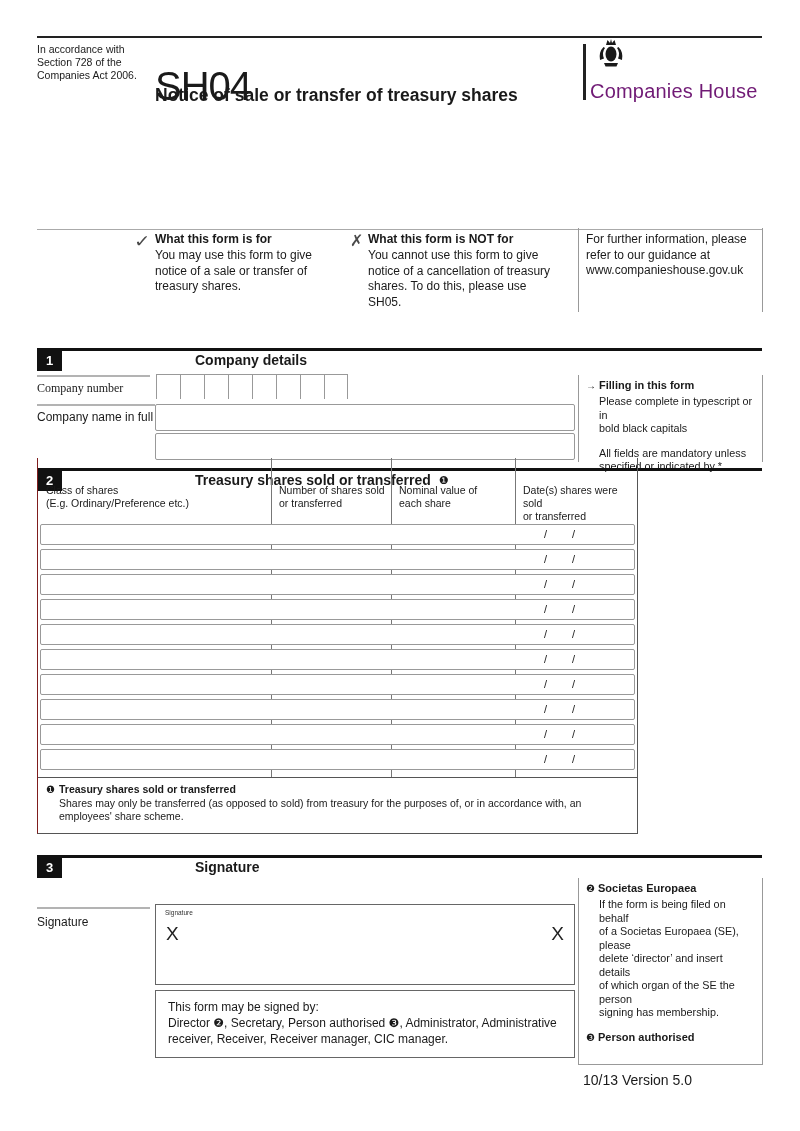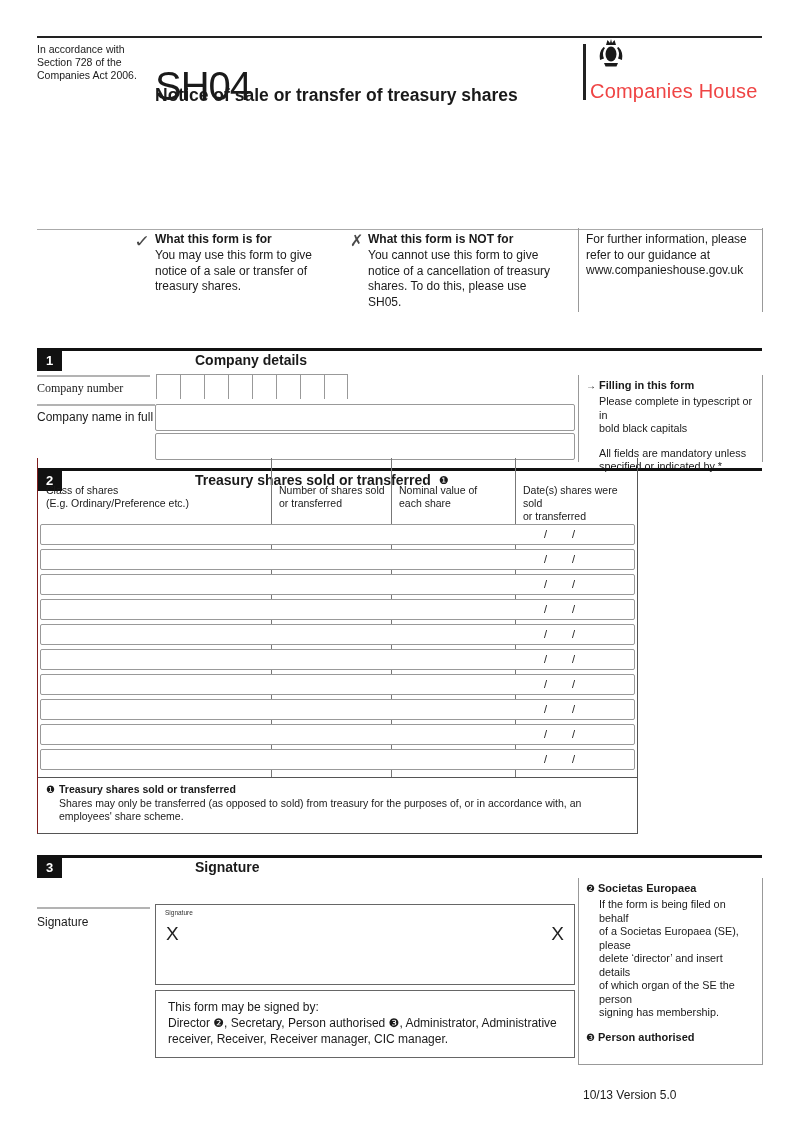--- a/index.html
+++ b/index.html
@@ -10,21 +10,21 @@
   .pre { white-space:pre-line; }
 
   
   .top-rule { top:36px; left:37px; width:725px; height:2px; background:#222; }
   .statute { top:43px; left:37px; width:118px; font-size:10.5px; line-height:13px; }
   .form-code { top:36px; left:155px; font-size:40px; line-height:46px; font-weight:500; letter-spacing:-1px;margin-top:27px; }
   .form-subtitle { top:85px; left:155px; font-size:17.5px; font-weight:bold; }
   .logo { top:40px; left:583px; width:180px; height:62px; }
   .logo-bar { position:absolute; left:0; top:4px; width:2.5px; height:56px; background:#222; }
   .crest { position:absolute; left:10px; top:-3px; }
-  .logo-text { position:absolute; left:7px; bottom:-1px; font-size:20px; letter-spacing:0.2px; color:#ef4444; }
+  .logo-text { position:absolute; left:7px; bottom:-1px; font-size:20px; letter-spacing:0.2px; color:#701a75; }
 
   
   .intro-rule { top:229px; left:37px; width:725px; height:1px; background:#aaa; }
   .tick-icon { top:231px; left:135px; font-size:17px; font-weight:bold; color:#4a4a4a; transform:scaleX(1.15); }
   .cross-icon { top:231px; left:350px; font-size:16px; font-weight:bold; color:#4a4a4a; }
   .intro-title { font-size:12px; font-weight:bold; }
   .intro-body { font-size:12px; line-height:15.5px; }
   .for-title { top:232px; left:155px; }
   .for-body { top:248px; left:155px; width:170px; }
   .not-title { top:232px; left:368px; }
@@ -69,21 +69,21 @@
 
   
   .statement-box { top:878px; left:155px; width:420px; height:27px; border:1px solid #666;
     font-size:12px; padding:6px 0 0 12px; background:#fff; }
   .sig-box { top:904px; left:155px; width:420px; height:81px; border:1px solid #666; background:#fff; }
   .sig-box-label { position:absolute; left:9px; top:4px; font-size:6.5px; color:#333; }
   .sig-x { position:absolute; top:18px; font-size:19px; font-weight:500; color:#222; }
   .sig-x-left { left:10px; } .sig-x-right { right:10px; }
   .signedby-box { top:990px; left:155px; width:420px; height:68px; border:1px solid #666;
     font-size:12px; line-height:16px; padding:8px 10px 0 12px; background:#fff; }
-  .version { top:1072px; left:583px; font-size:12px;margin-top:16px; }
+  .version { top:1072px; left:583px; font-size:14px; }
 </style>
 </head>
 <body>
 
 <div class="page">
 
   <div class="abs top-rule"></div>
   <div class="abs statute pre">In accordance with
 Section 728 of the
 Companies Act 2006.</div>

